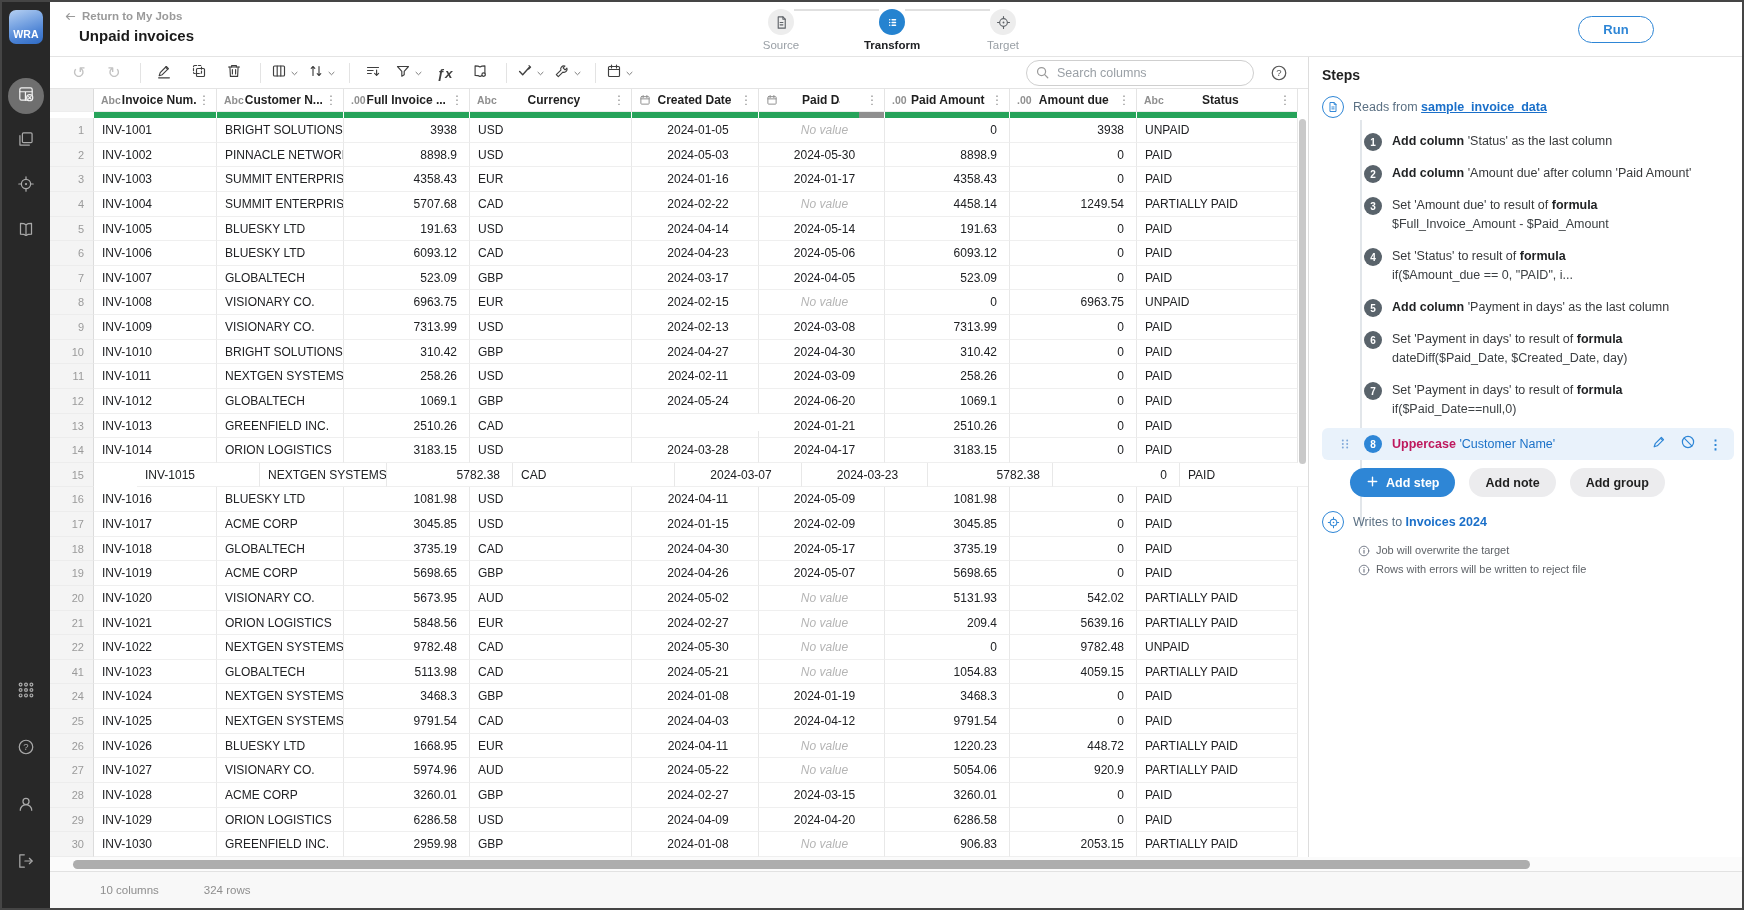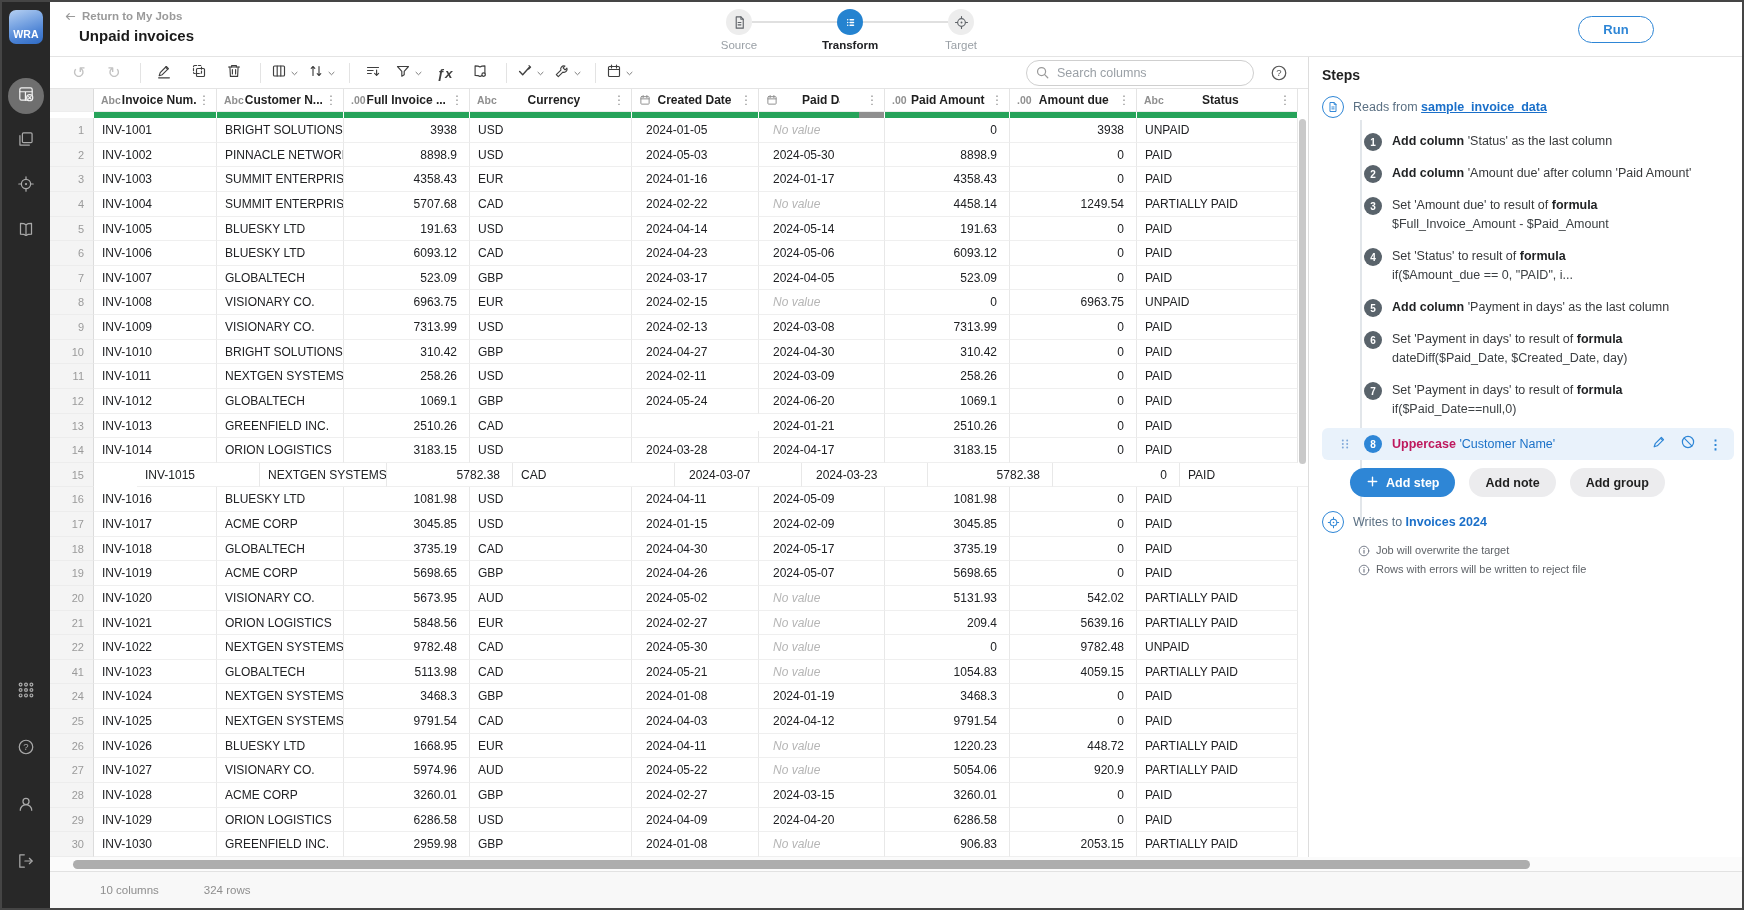--- a/index.html
+++ b/index.html
@@ -19,21 +19,21 @@
   .side-btn.active{background:#6f6f6f;color:#f2f2f2;}
   .side-bottom{margin-top:auto;display:flex;flex-direction:column;align-items:center;gap:12px;}
 
   
   .main{flex:1;display:flex;flex-direction:column;min-width:0;}
 
   .topbar{height:55px;flex:none;position:relative;border-bottom:1px solid #e4e4e4;background:#fff;}
   .back-link{position:absolute;left:14px;top:8px;display:flex;align-items:flex-start;gap:5px;
              color:#9a9a9a;font-size:11.5px;font-weight:700;cursor:pointer;}
   .page-title{position:absolute;left:29px;top:25px;font-size:15px;font-weight:700;color:#1b1b1b;}
-  .stepper{position:absolute;left:676px;top:7px;display:flex;align-items:center;}
+  .stepper{position:absolute;left:718px;top:7px;display:flex;}
   .wf-node{position:relative;width:26px;height:26px;flex:none;}
   .wf-circle{width:26px;height:26px;border-radius:50%;background:#ededed;color:#5f6368;
              display:flex;align-items:center;justify-content:center;}
   .wf-circle.active{background:#2583d0;color:#fff;}
   .wf-label{position:absolute;top:30px;left:50%;transform:translateX(-50%);white-space:nowrap;
             font-size:11.5px;color:#9aa0a6;}
   .wf-label.active{color:#202124;font-weight:700;}
   .wf-line{width:85px;height:2px;background:#e0e0e0;flex:none;}
   .run-btn{position:absolute;right:88px;top:14px;width:76px;height:27px;border-radius:14px;
            border:1.5px solid #2e86d6;background:#fff;color:#2e86d6;font-weight:700;font-size:13px;
@@ -78,21 +78,21 @@
   .qbar{flex:none;height:6px;display:flex;padding-right:1px;}
   .qbar .g{background:#26a35a;height:100%;}
   .qbar .r{background:#8f8f8f;height:100%;}
   .g-rows{overflow:hidden;}
   .g-row{display:flex;height:24.63px;}
   .g-num{width:44px;flex:none;background:#f4f4f4;border-right:1px solid #dcdcdc;border-bottom:1px solid #ececec;
          color:#9a9a9a;font-size:11px;text-align:right;padding-right:9px;line-height:24px;}
   .g-cell{flex:none;border-right:1px solid #e8e8e8;border-bottom:1px solid #efefef;
           font-size:12px;color:#202124;line-height:24px;padding:0 8px;white-space:nowrap;overflow:hidden;}
   .g-cell.num{text-align:right;padding-right:12px;}
-  .g-cell.date{padding-left:14px;}
+  .g-cell.date{padding-left:14px;text-align:center;}
   .g-cell .novalue{font-style:italic;color:#b5b5b5;}
   .vthumb{position:absolute;right:2px;top:30px;width:7px;height:345px;background:#c9c9c9;border-radius:4px;}
 
   
   .steps-panel{width:434px;flex:none;border-left:1px solid #ddd;background:#fff;position:relative;
                padding:10px 0 0 13px;overflow:hidden;}
   .connector{position:absolute;left:51px;top:63px;width:2px;height:408px;background:#e2e6ea;z-index:0;}
   .panel-title{font-size:14px;font-weight:700;color:#1f1f1f;margin-bottom:13px;position:relative;z-index:1;}
   .io-row{display:flex;align-items:center;gap:9px;position:relative;z-index:1;margin-bottom:10px;}
   .io-icon{width:22px;height:22px;border-radius:50%;border:1.4px solid #2e86d6;color:#2e86d6;

